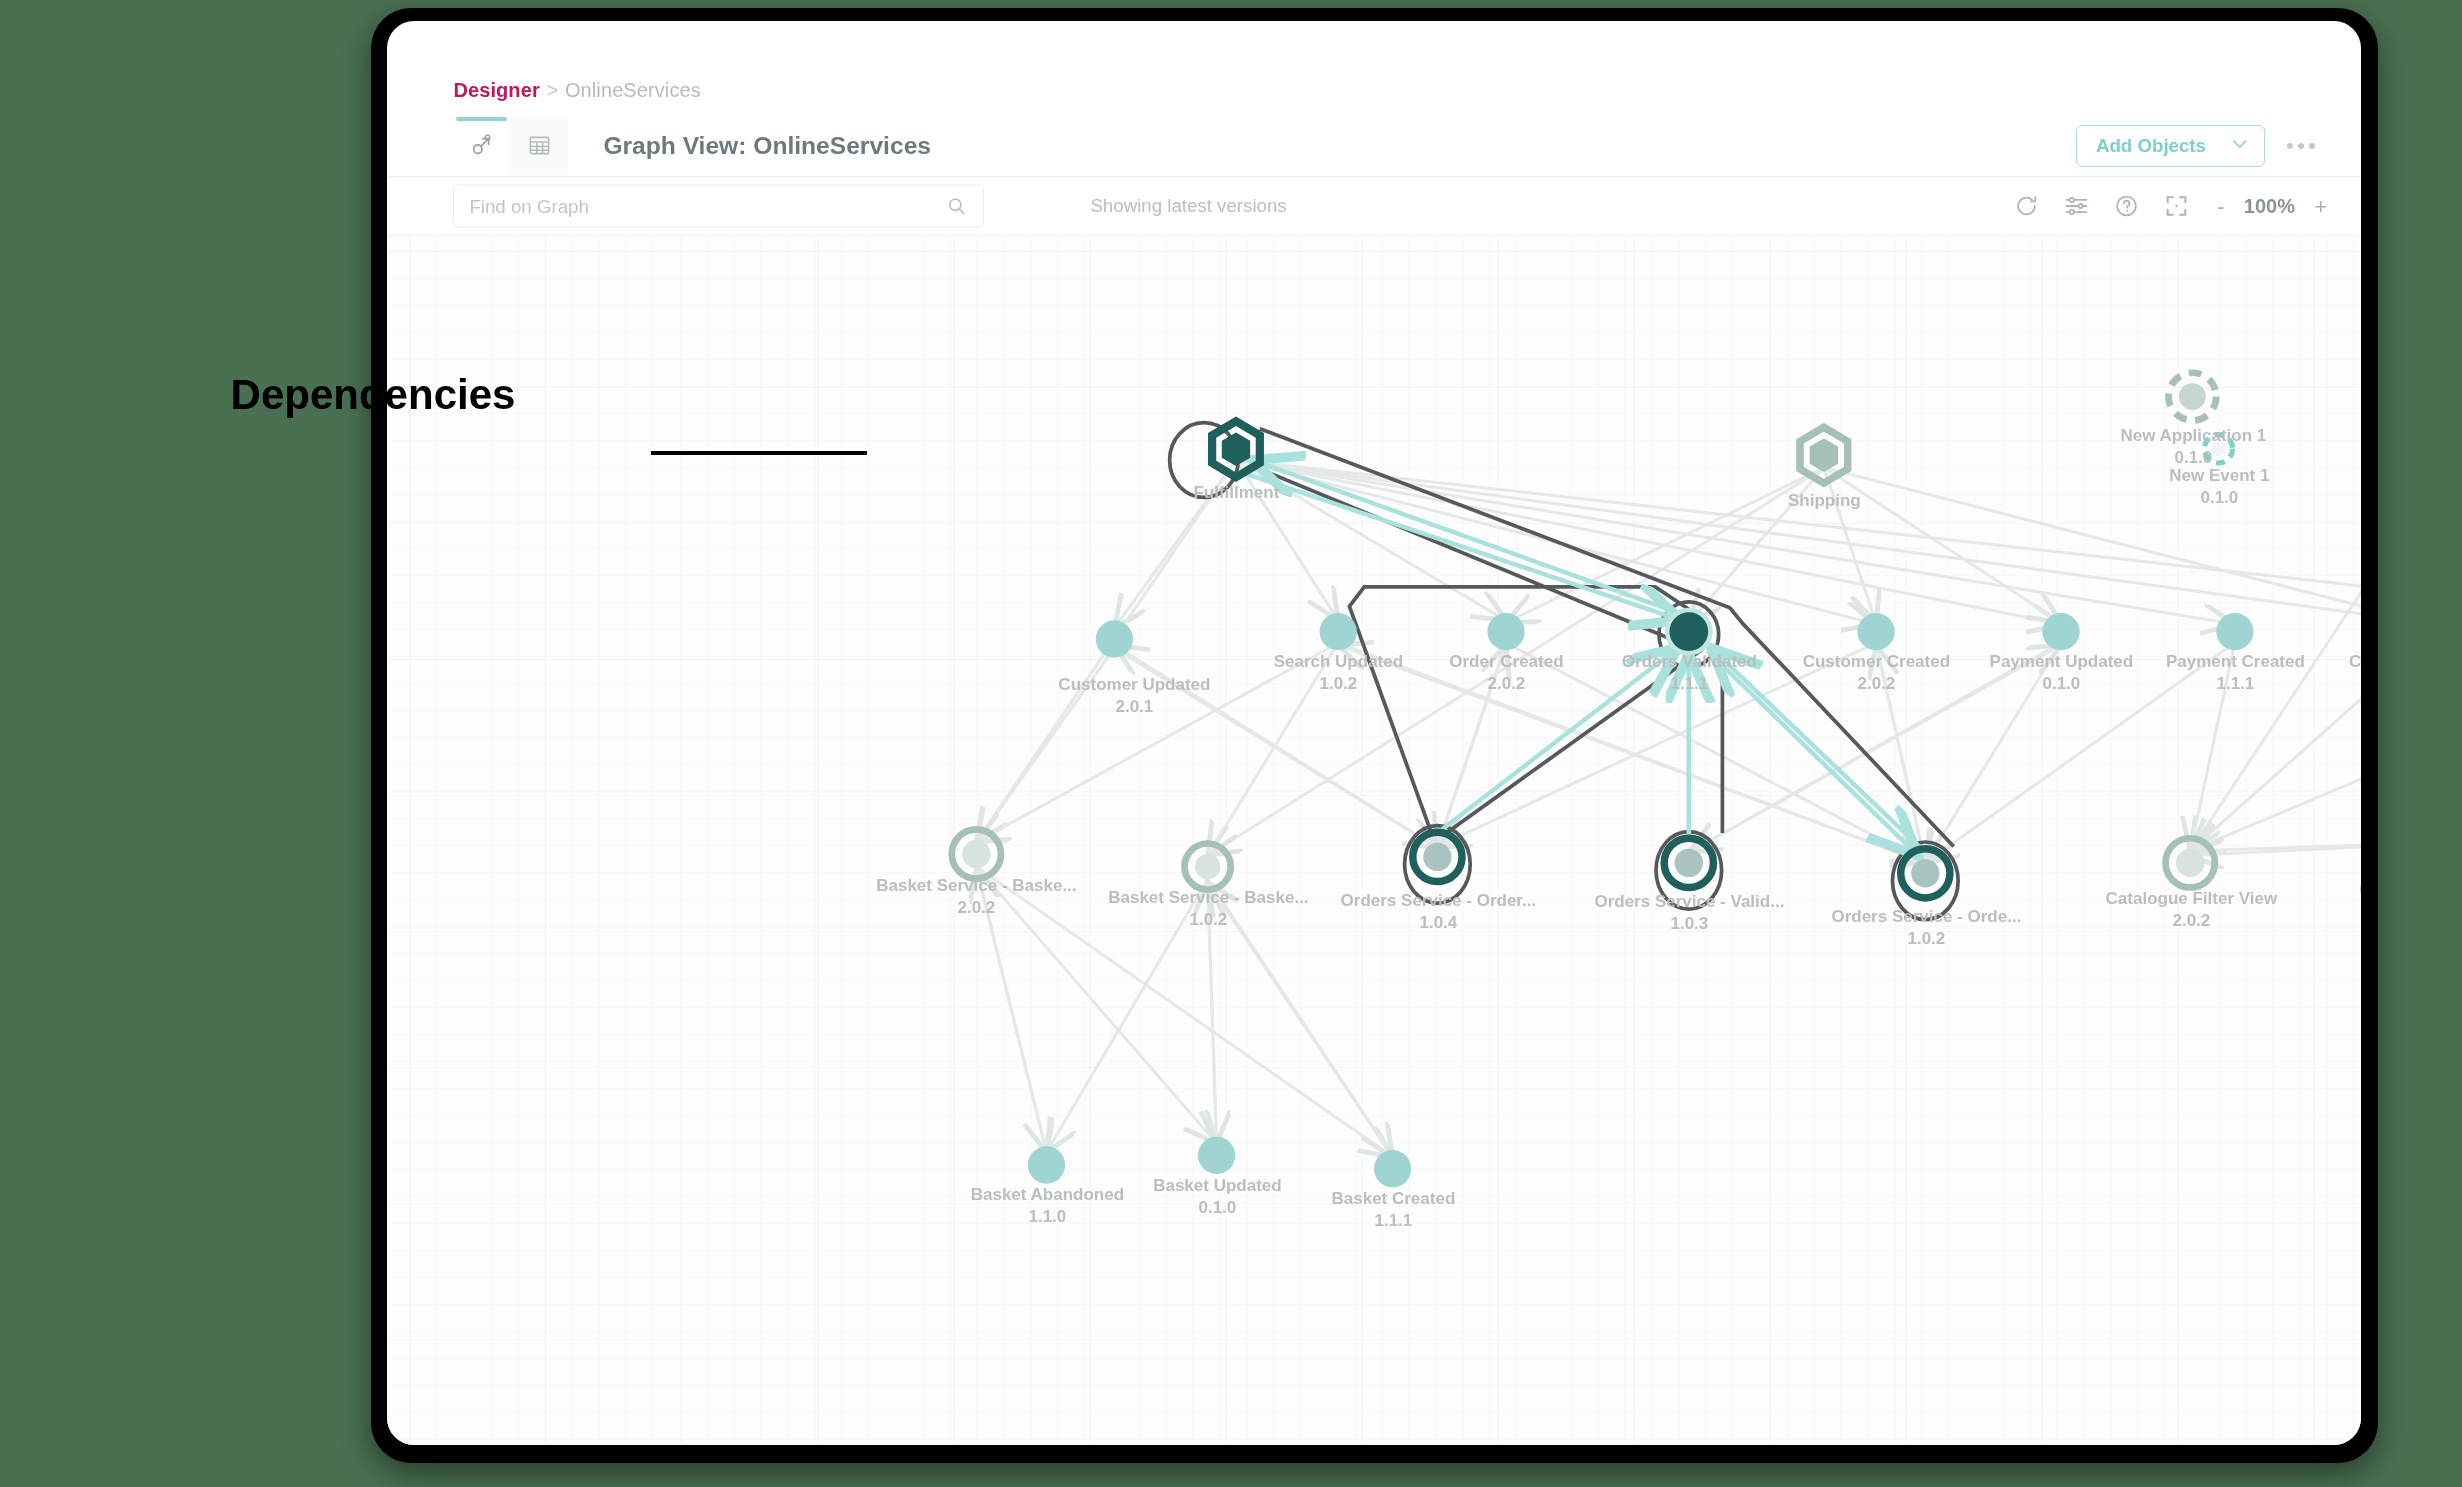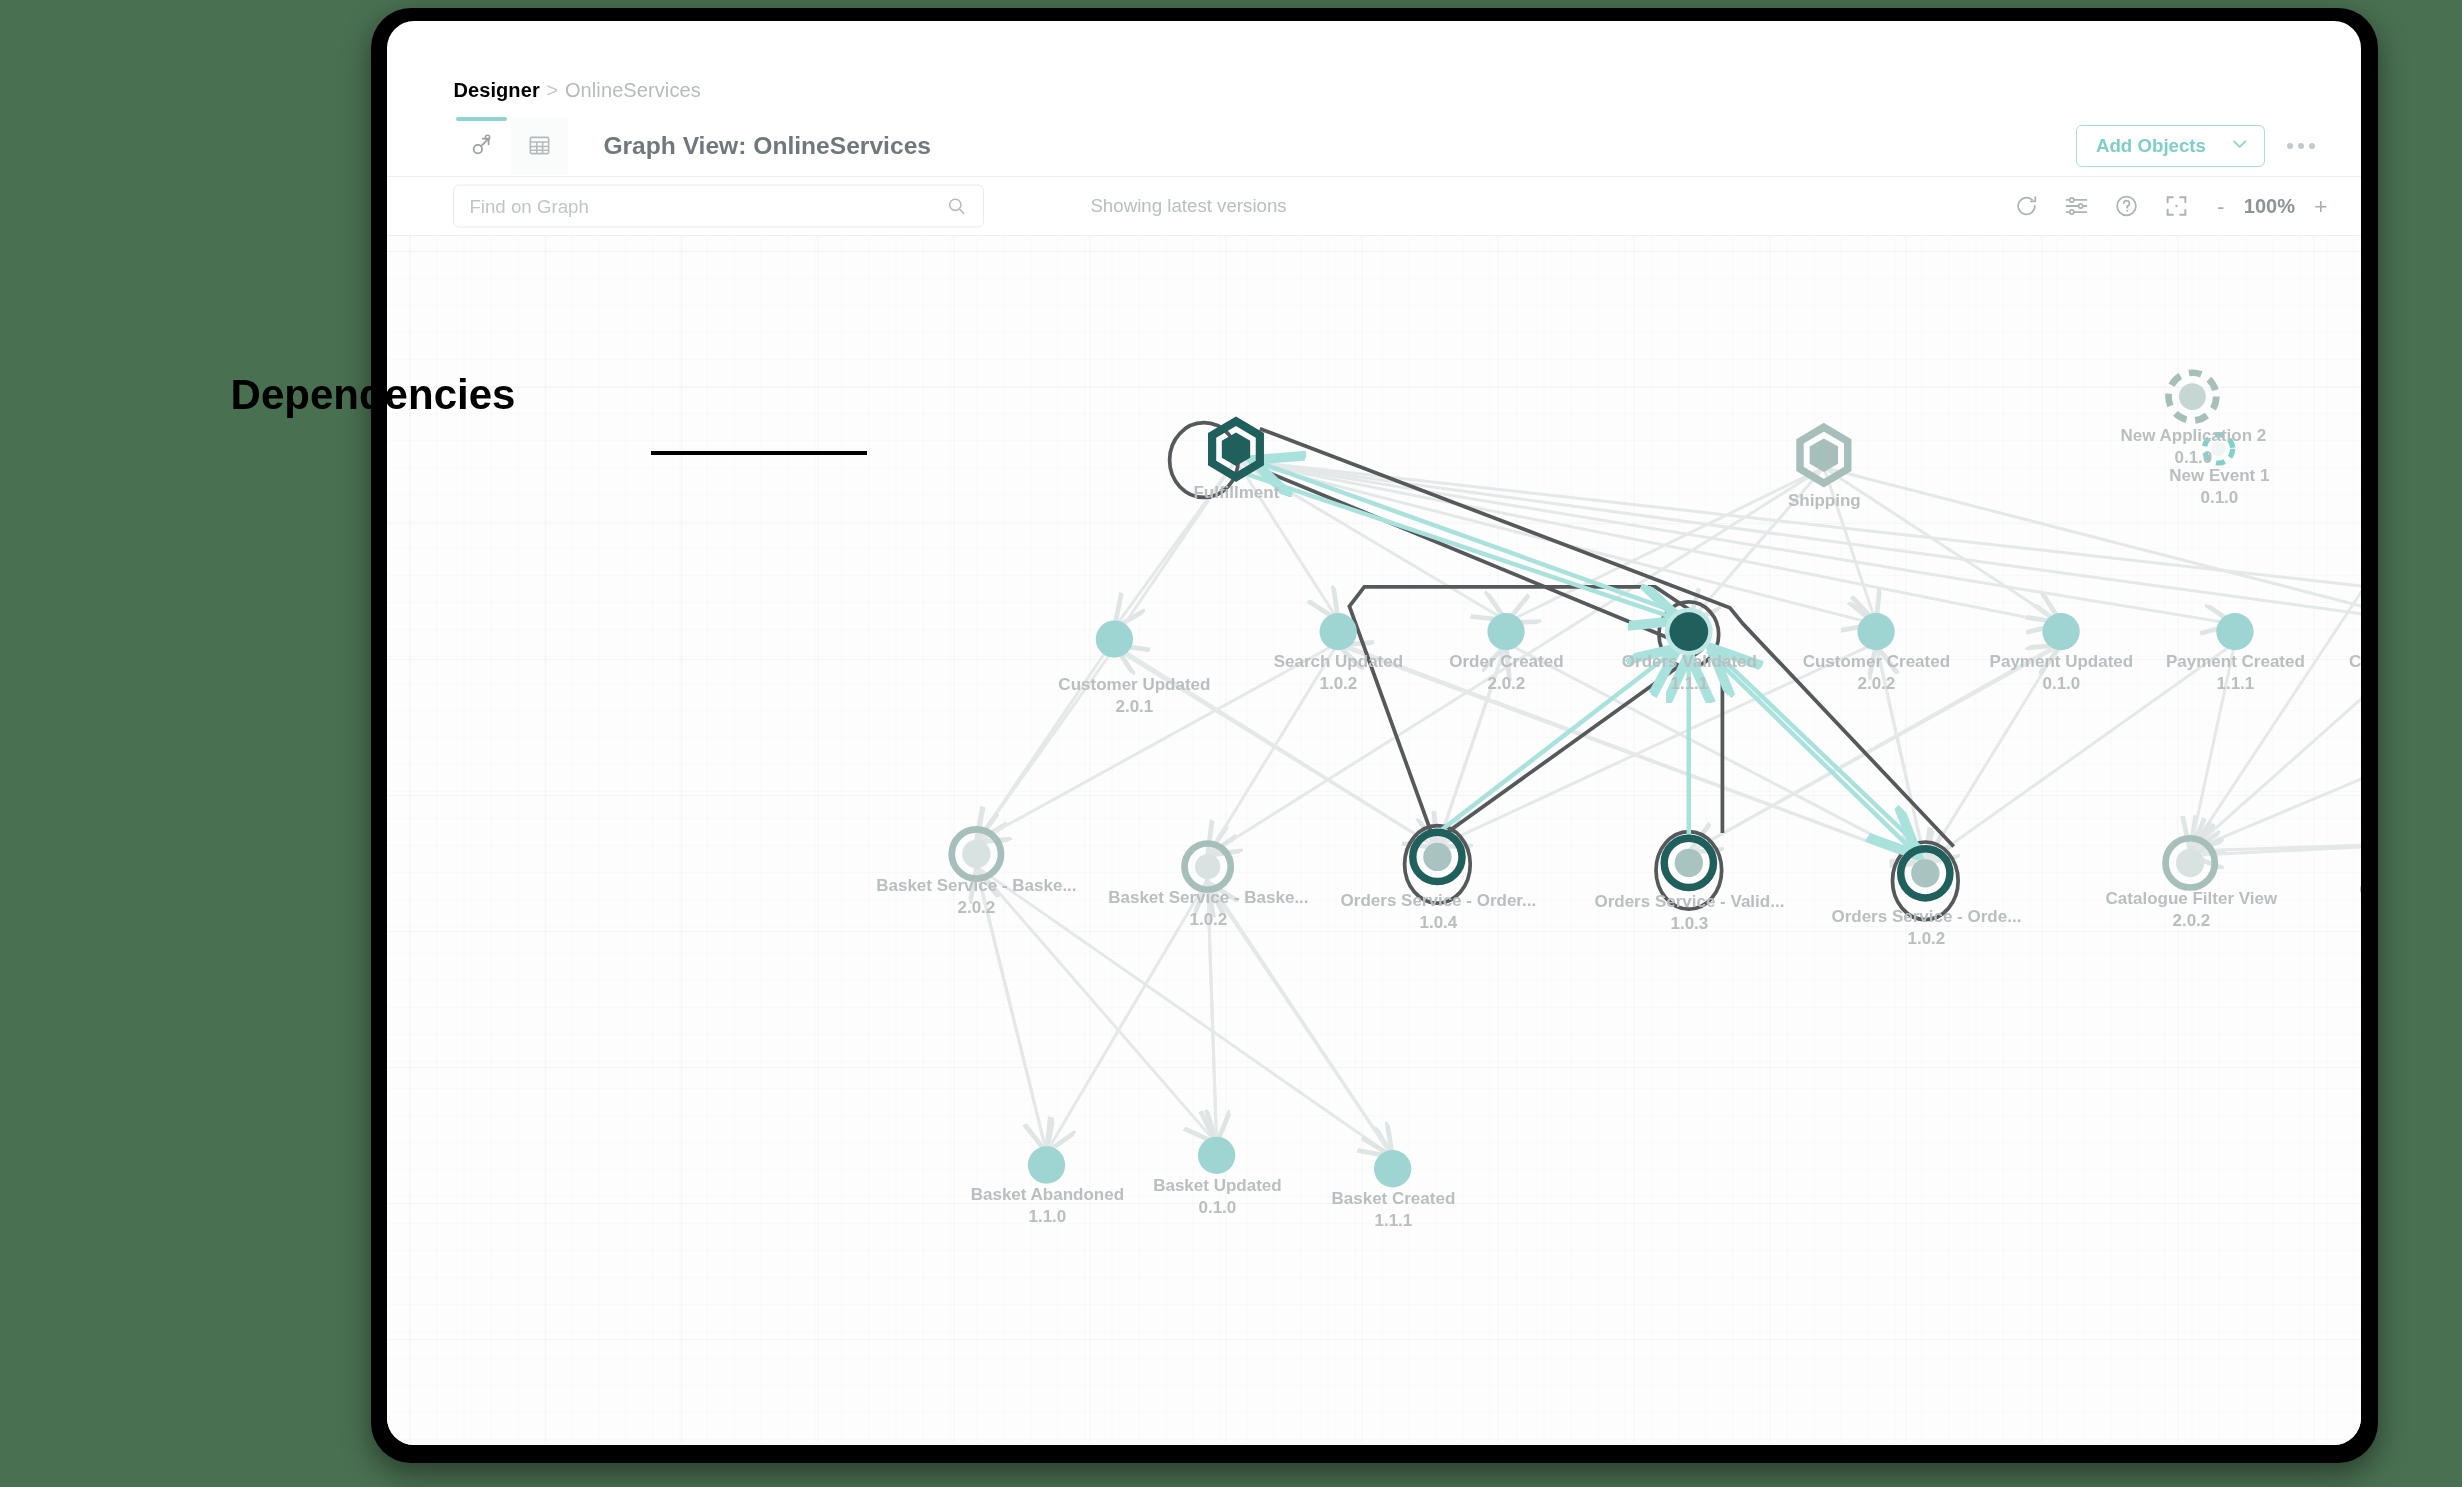--- a/index.html
+++ b/index.html
@@ -29,21 +29,21 @@
     border-radius: 27px;
     overflow: hidden;
   }
 
   
   #breadcrumb {
     position: absolute; left: 66px; top: 58px;
     font-size: 20px; letter-spacing: 0.1px;
     white-space: nowrap;
   }
-  #breadcrumb .bc-root { color: #000000; font-weight: 700; }
+  #breadcrumb .bc-root { color: #be185d; font-weight: 700; }
   #breadcrumb .bc-sep  { color: #c4c9cb; margin: 0 6.7px; font-weight: 400; }
   #breadcrumb .bc-cur  { color: #b6bbbd; font-weight: 400; }
 
   
   #titlerow {
     position: absolute; left: 0; top: 96px;
     width: 100%; height: 60px;
     border-bottom: 1.5px solid #eceeef;
   }
   .viewtab {
@@ -431,21 +431,21 @@
 
         <circle cx="884" cy="1245" r="25" fill="#9ed4d1"></circle>
         <circle cx="1112" cy="1232" r="25" fill="#9ed4d1"></circle>
         <circle cx="1348" cy="1250" r="25" fill="#9ed4d1"></circle>
       </g>
     </svg>
 
     <div id="labels">
           <div class="nodelabel" style="left: 849px; top: 246px;"><span>Fulfillment</span></div>
           <div class="nodelabel" style="left: 1437px; top: 254px;"><span>Shipping</span></div>
-          <div class="nodelabel" style="left: 1806px; top: 189px;"><span>New Application 2</span><span class="ver">0.1.0</span></div>
+          <div class="nodelabel" style="left: 1806px; top: 189px;"><span>New Application 1</span><span class="ver">0.1.0</span></div>
           <div class="nodelabel" style="left: 1832px; top: 229px;"><span>New Event 1</span><span class="ver">0.1.0</span></div>
           <div class="nodelabel" style="left: 747px; top: 422px; margin-top: 16px;"><span>Customer Updated</span><span class="ver">2.0.1</span></div>
           <div class="nodelabel" style="left: 951px; top: 415px;"><span>Search Updated</span><span class="ver">1.0.2</span></div>
           <div class="nodelabel" style="left: 1119px; top: 415px;"><span>Order Created</span><span class="ver">2.0.2</span></div>
           <div class="nodelabel" style="left: 1302px; top: 415px;"><span>Orders Validated</span><span class="ver">1.1.1</span></div>
           <div class="nodelabel" style="left: 1489px; top: 415px;"><span>Customer Created</span><span class="ver">2.0.2</span></div>
           <div class="nodelabel" style="left: 1674px; top: 415px;"><span>Payment Updated</span><span class="ver">0.1.0</span></div>
           <div class="nodelabel" style="left: 1848px; top: 415px;"><span>Payment Created</span><span class="ver">1.1.1</span></div>
           <div class="nodelabel" style="left: 2039px; top: 415px;"><span>Catalogue Updated</span><span class="ver">1.0.2</span></div>
           <div class="nodelabel" style="left: 589px; top: 639px;"><span>Basket Service - Baske...</span><span class="ver">2.0.2</span></div>

